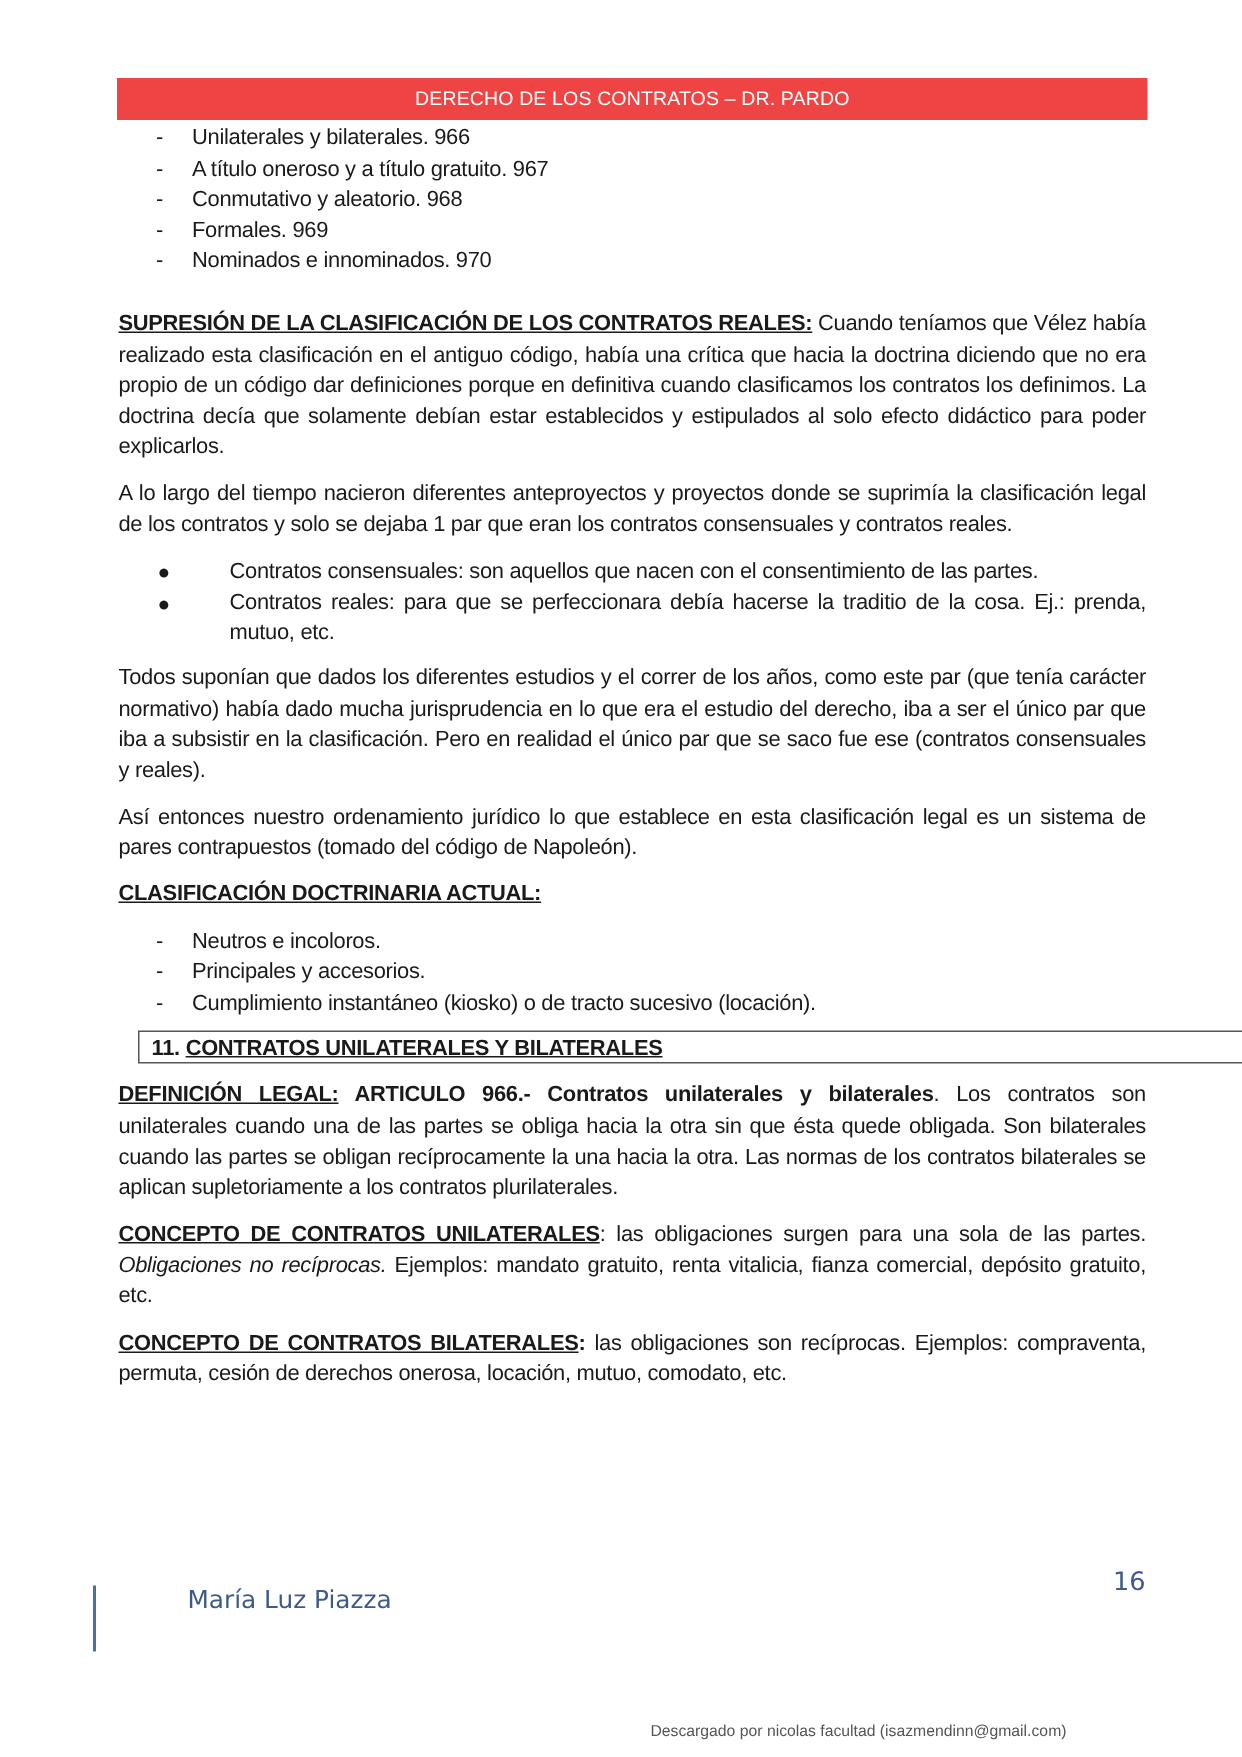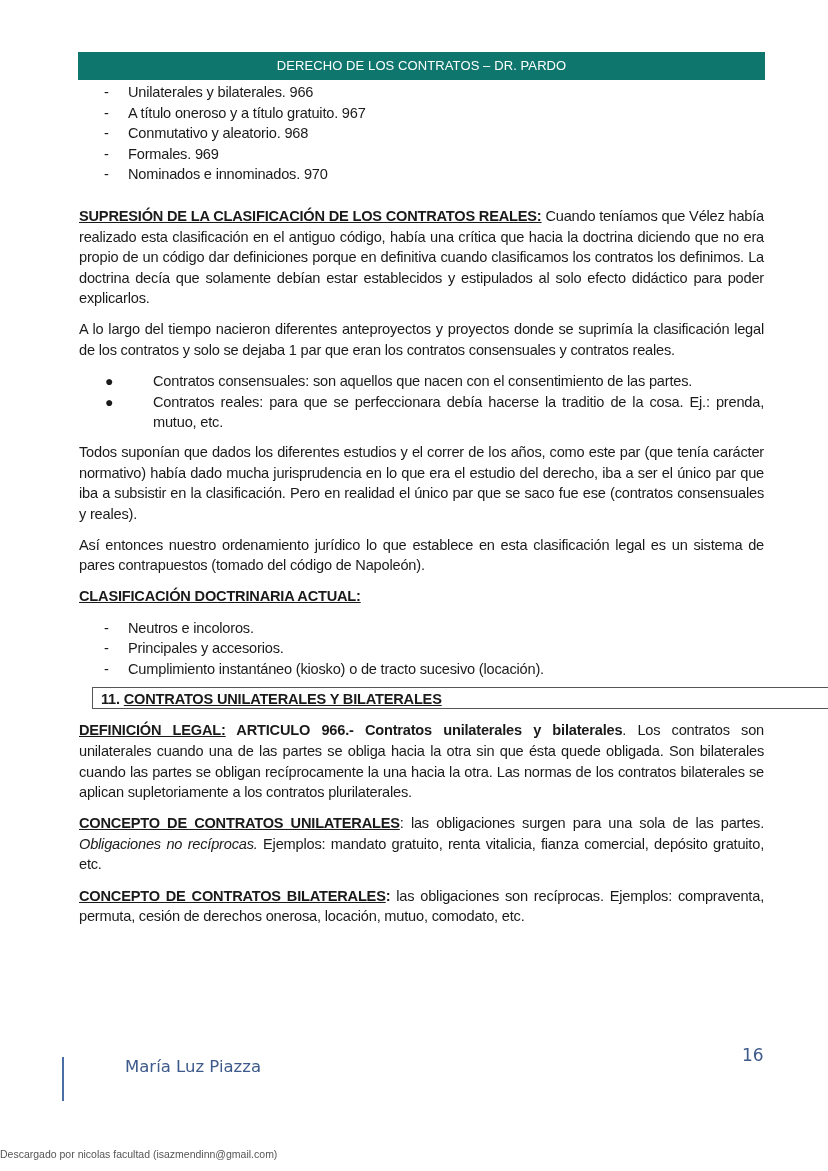--- a/index.html
+++ b/index.html
@@ -14,21 +14,21 @@
       overflow: hidden;
       font-family: "Liberation Sans", sans-serif;
       color: #1a1a1a;
     }
     .page-header {
       position: absolute;
       left: 78px;
       top: 52px;
       width: 687px;
       height: 28px;
-      background: #0f766e;
+      background: #ef4444;
       color: #ffffff;
       font-size: 13px;
       line-height: 28px;
       text-align: center;
       letter-spacing: 0.1px;
     }
     .content {
       position: absolute;
       left: 79px;
       top: 82px;
@@ -109,21 +109,21 @@
       top: 1045px;
       font-family: "DejaVu Sans", sans-serif;
       font-size: 17px;
       color: #3d5a8a;
     }
     .download-note {
       position: absolute;
       left: 0;
       top: 1148px;
       width: 711px;
-      text-align: left;
+      text-align: right;
       font-size: 10.5px;
       color: #555555;
     }
   </style>
 </head>
 <body>
 
 <div class="page-header">DERECHO DE LOS CONTRATOS – DR. PARDO</div>
 
 <div class="content">

